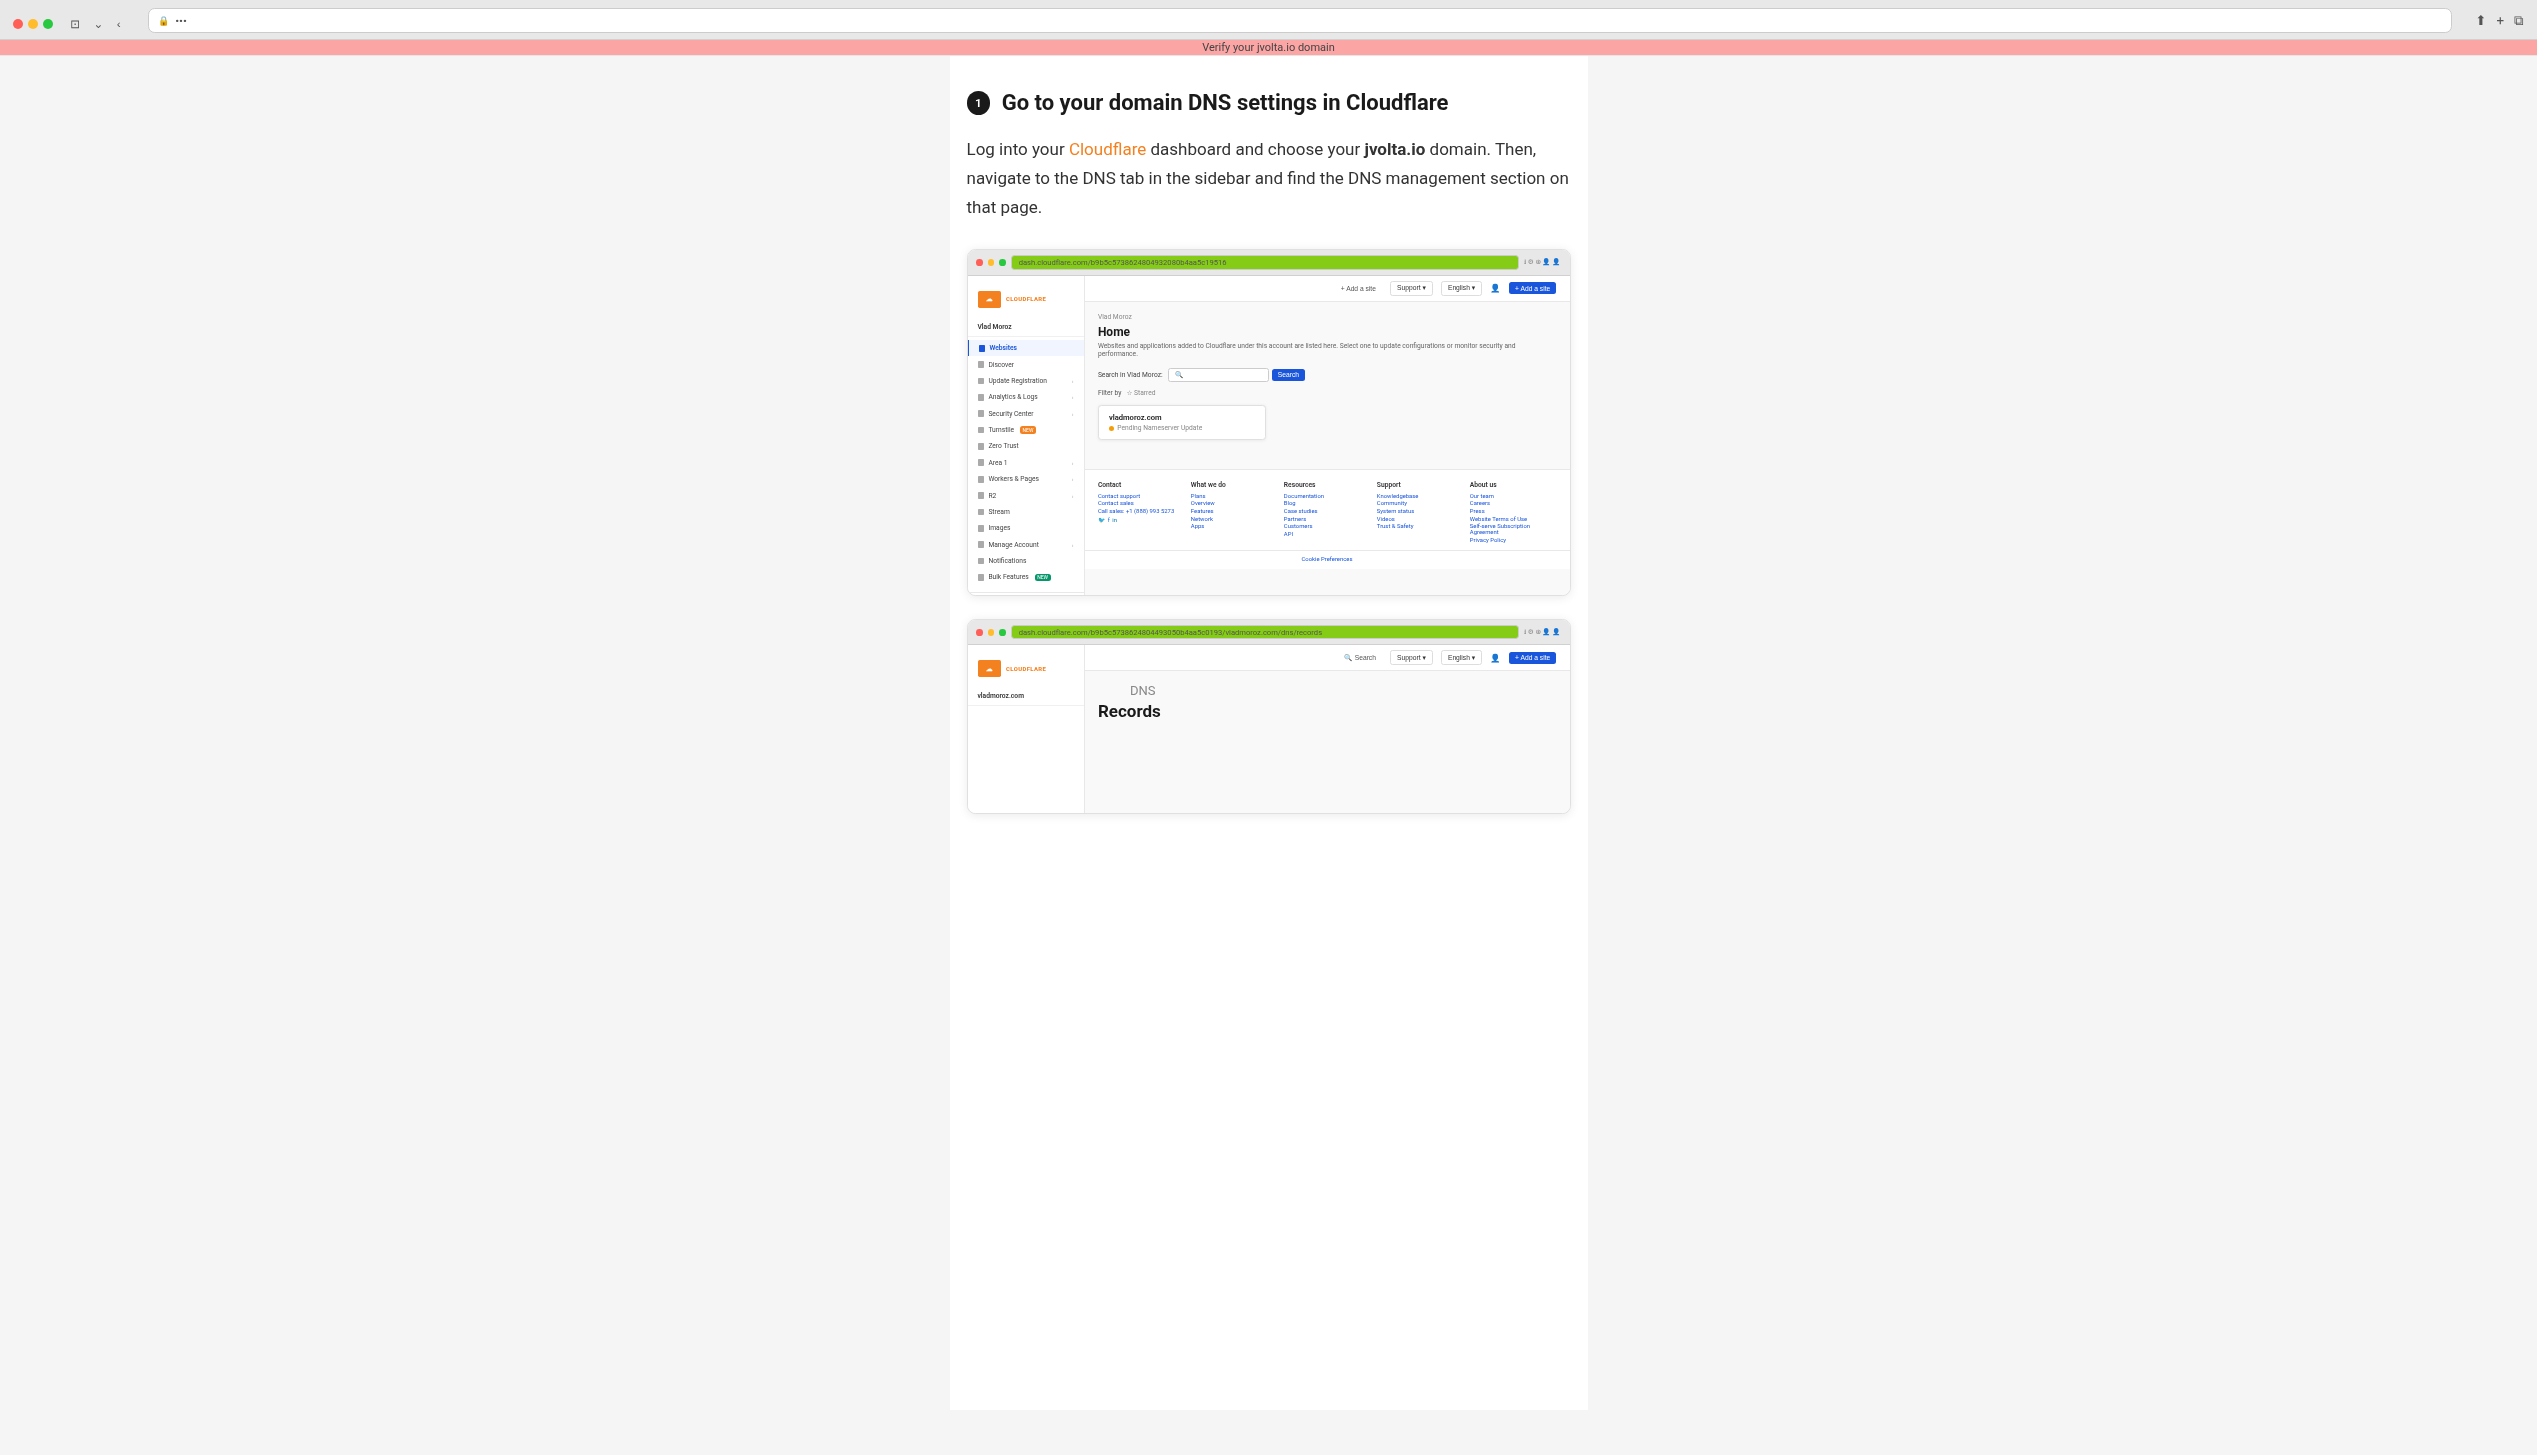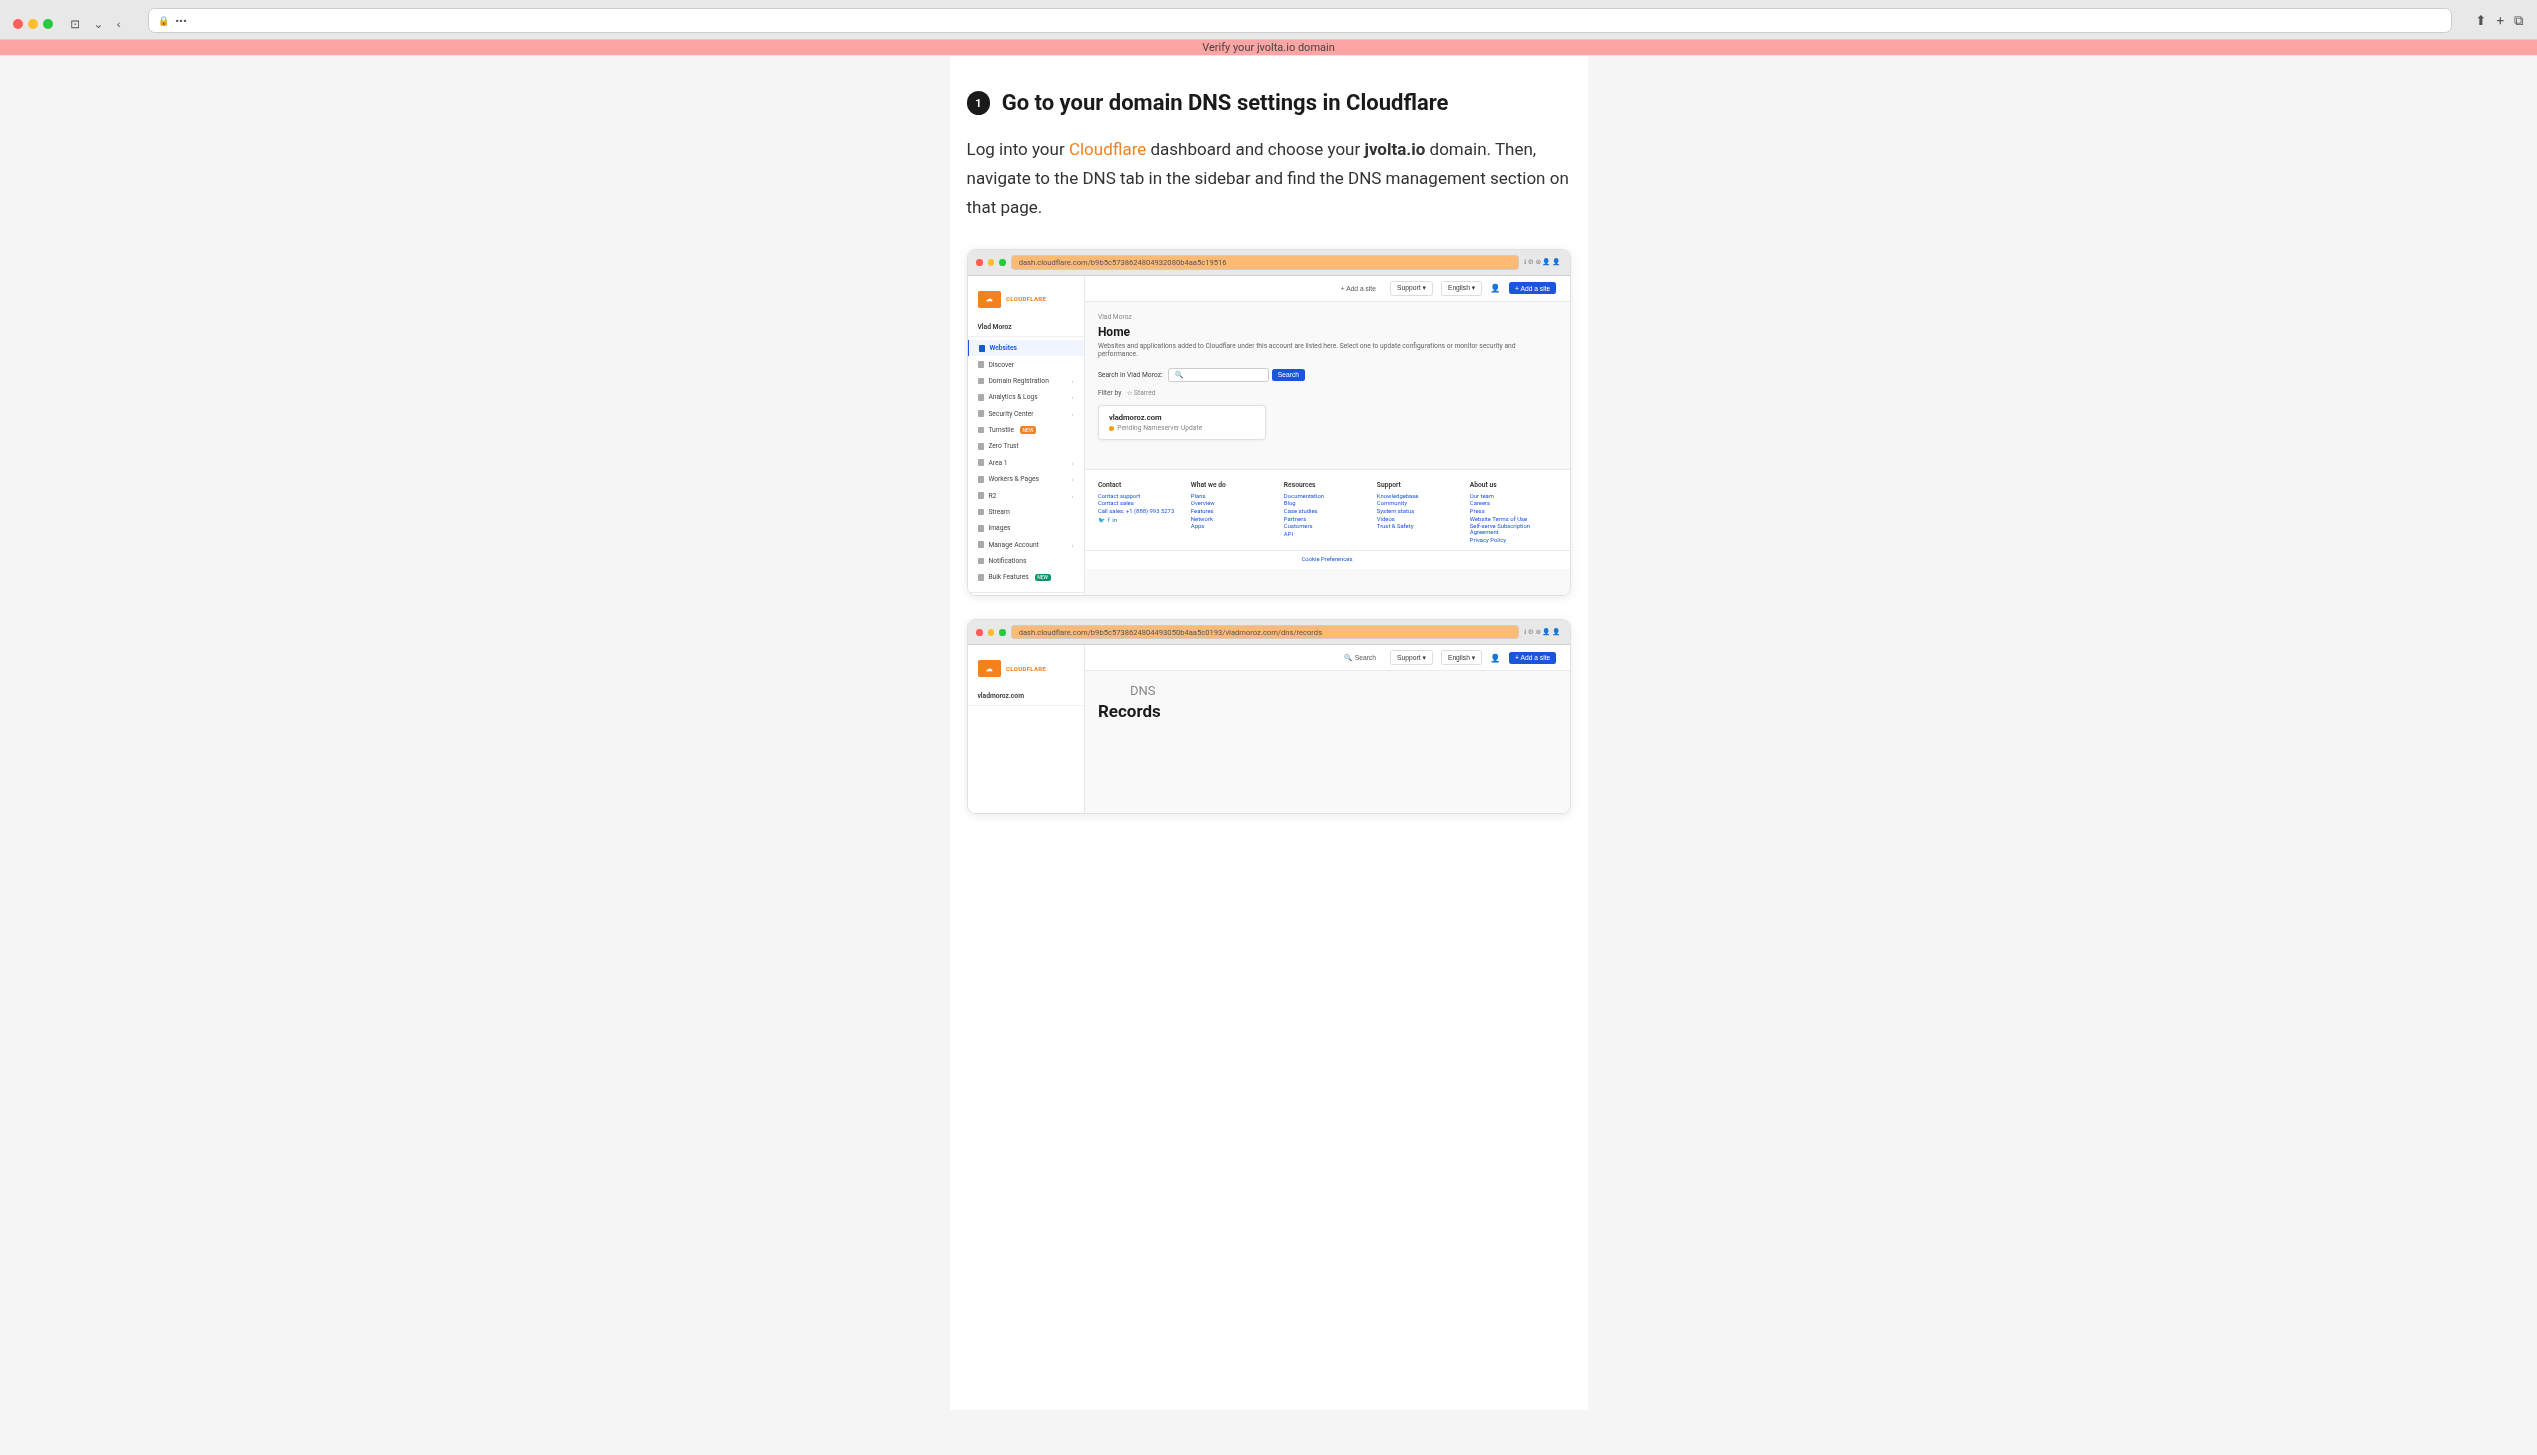--- a/index.html
+++ b/index.html
@@ -202,21 +202,21 @@
       width: 6.7px;
       height: 6.7px;
       border-radius: 50%;
     }
     .cf-traffic-light.red { background: #ff5f57; }
     .cf-traffic-light.yellow { background: #ffbd2e; }
     .cf-traffic-light.green { background: #28c940; }
 
     .cf-url-bar {
       flex: 1;
-      background: #fdba74;
+      background: #84cc16;
       border-radius: 3.4px;
       padding: 1.7px 6.7px;
       font-size: 7.6px;
       color: #555;
       border: 0.8px solid #ccc;
     }
 
     .cf-dashboard {
       display: flex;
       height: 319px;
@@ -565,21 +565,21 @@
           <div class="cf-nav-item active">
             <div class="nav-icon"></div>
             <span>Websites</span>
           </div>
           <div class="cf-nav-item">
             <div class="nav-icon"></div>
             <span>Discover</span>
           </div>
           <div class="cf-nav-item">
             <div class="nav-icon"></div>
-            <span>Domain Registration</span>
+            <span>Update Registration</span>
             <span style="margin-left:auto; color:#aaa; font-size:5.9px;">›</span>
           </div>
           <div class="cf-nav-item">
             <div class="nav-icon"></div>
             <span>Analytics &amp; Logs</span>
             <span style="margin-left:auto; color:#aaa; font-size:5.9px;">›</span>
           </div>
           <div class="cf-nav-item">
             <div class="nav-icon"></div>
             <span>Security Center</span>

